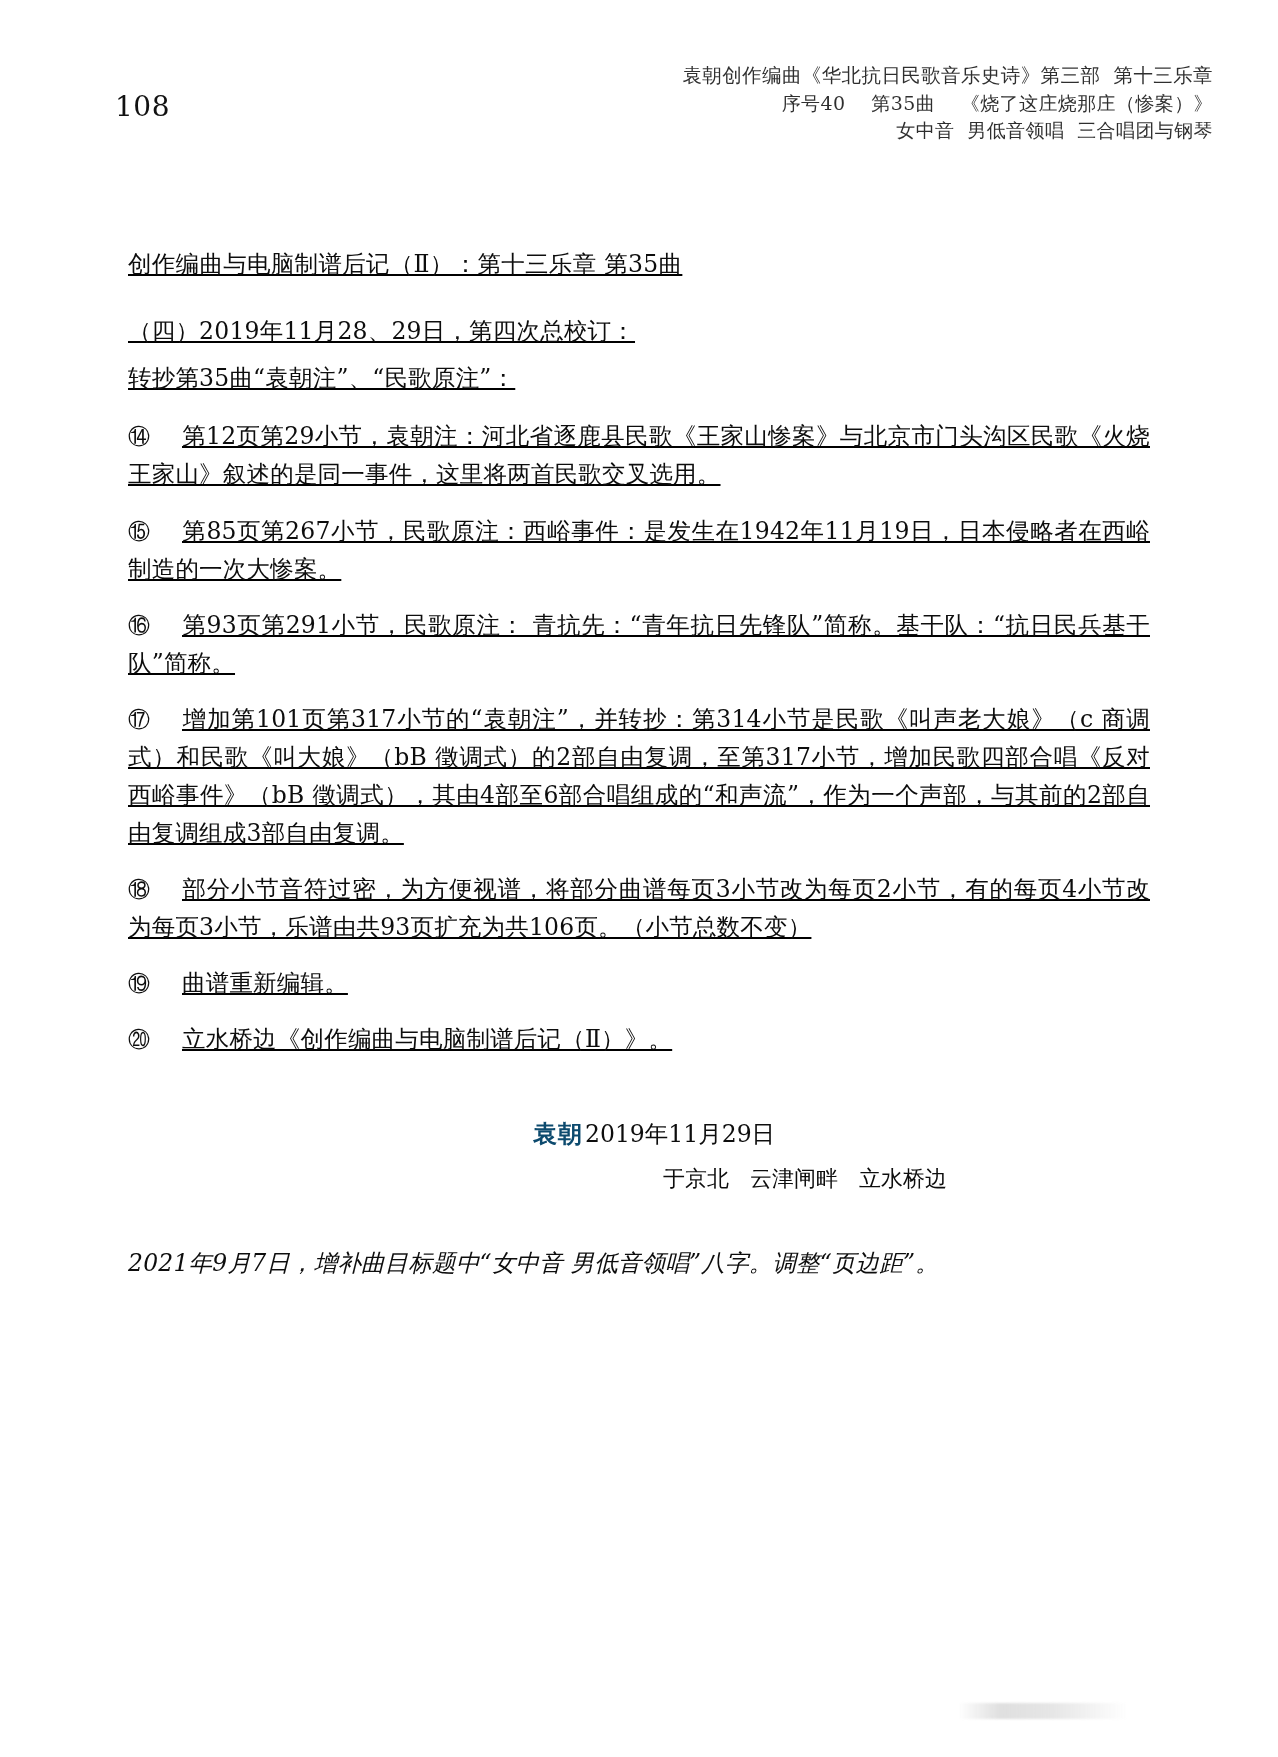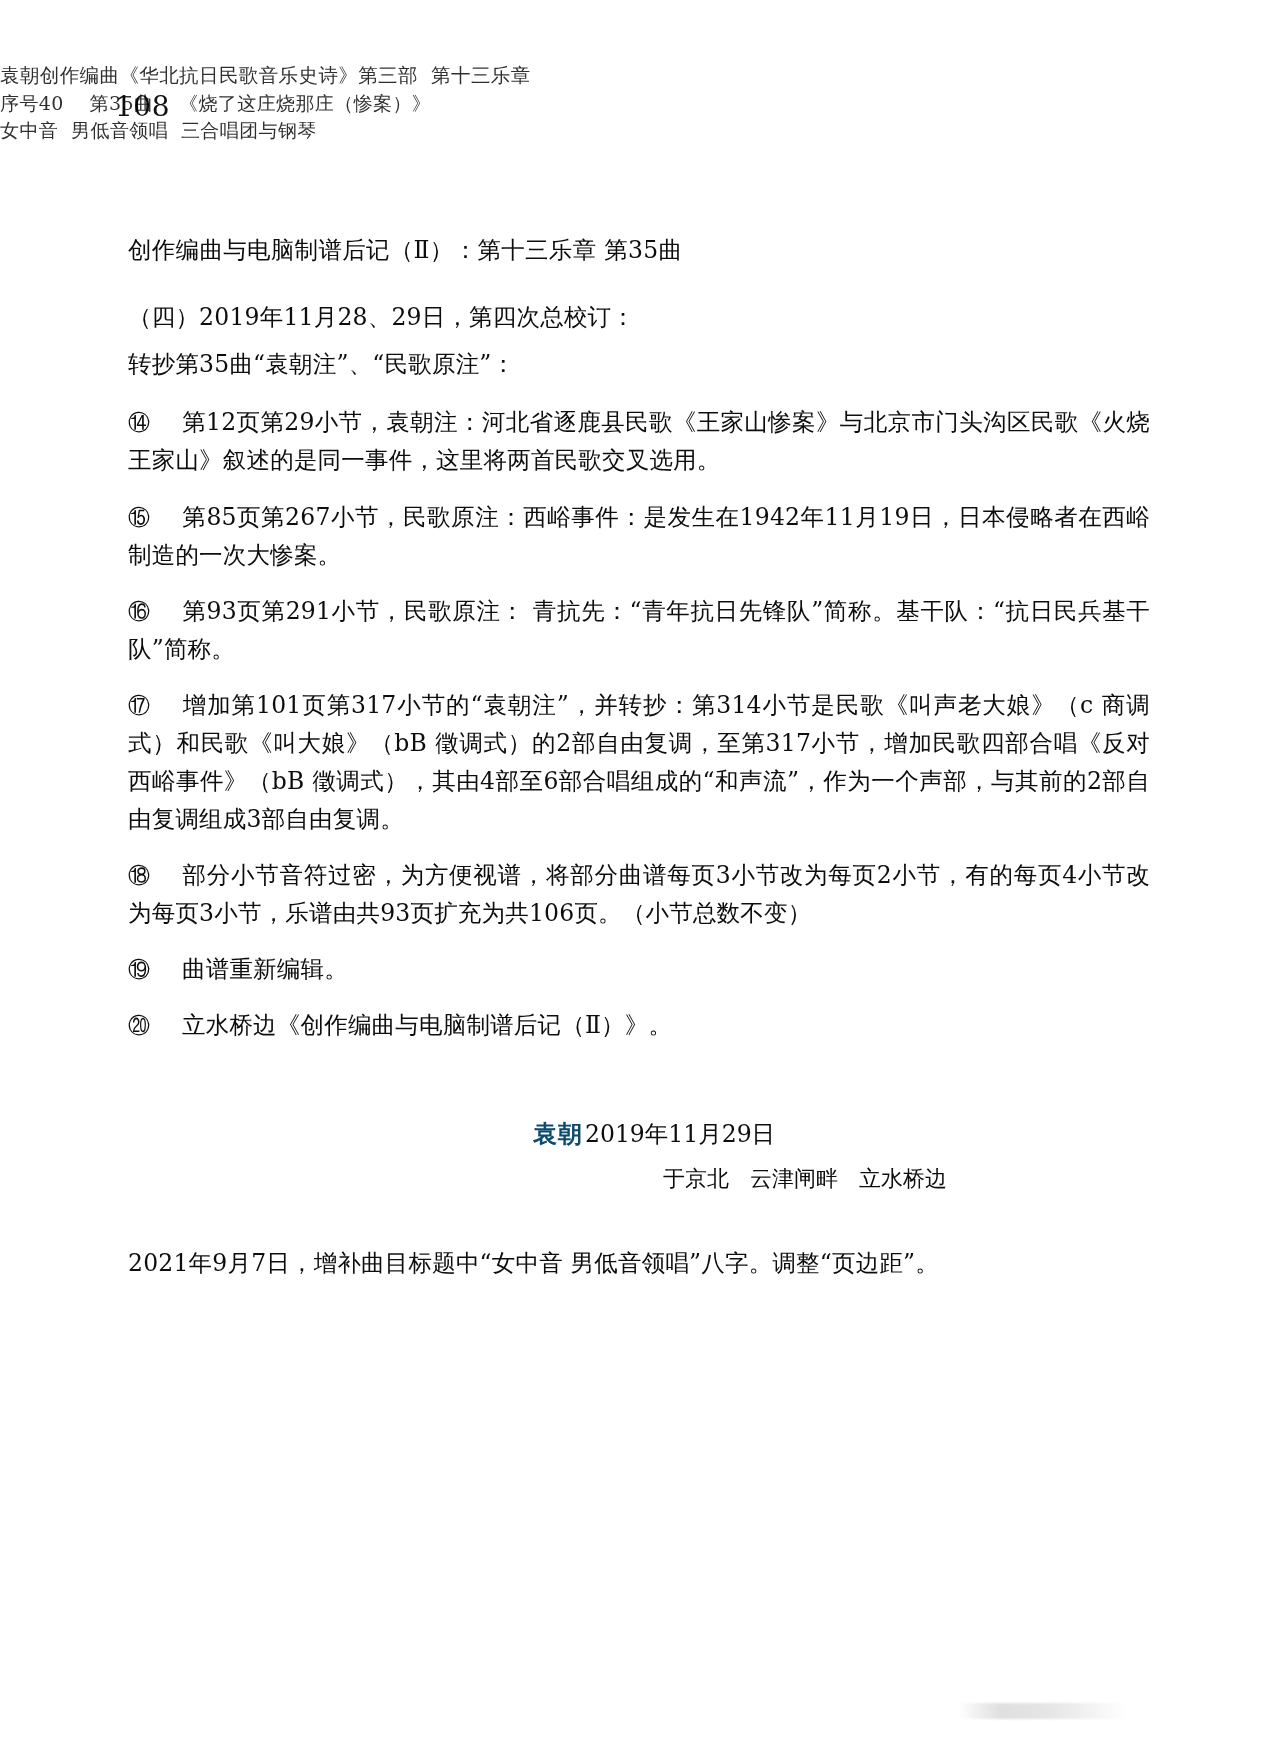--- a/index.html
+++ b/index.html
@@ -18,21 +18,21 @@
     background: #ffffff;
     overflow: hidden;
   }
 
   
   .header-block {
     position: absolute;
     top: 62px;
     left: 0;
     width: 1213px;
-    text-align: left;
+    text-align: right;
     line-height: 1.42;
     font-size: 19.5px;
     letter-spacing: 0.4px;
     color: #1a1a1a;
     
     filter: blur(0.45px) contrast(1.25);
     opacity: 0.82;
   }
   .header-line { display: block; white-space: pre; }
   .header-line.l1 { font-size: 19.5px; }
@@ -45,23 +45,24 @@
     left: 115px;
     font-size: 28px;
     font-family: "DejaVu Serif", "Liberation Serif", serif;
     color: #111111;
     letter-spacing: 0.5px;
   }
 
   
   .body-area {
     position: absolute;
-    top: 233px;
+    top: 247px;
     left: 128px;
     width: 1022px;
+    text-decoration: underline;
   }
 
   .section-title {
     font-size: 23.5px;
     line-height: 1.5;
     margin: 0 0 30px 0;
     padding-left: 0;
     letter-spacing: 0.3px;
     color: #0d0d0d;
   }
@@ -135,20 +136,21 @@
 
   .footer-note {
     position: absolute;
     top: 1245px;
     left: 128px;
     width: 1030px;
     font-size: 23.5px;
     line-height: 1.6;
     letter-spacing: 0.2px;
     color: #0d0d0d;
+    font-style: italic;
   }
 
   
   .scan-artifact {
     position: absolute;
     bottom: 38px;
     right: 150px;
     width: 170px;
     height: 16px;
     background: linear-gradient(90deg,

